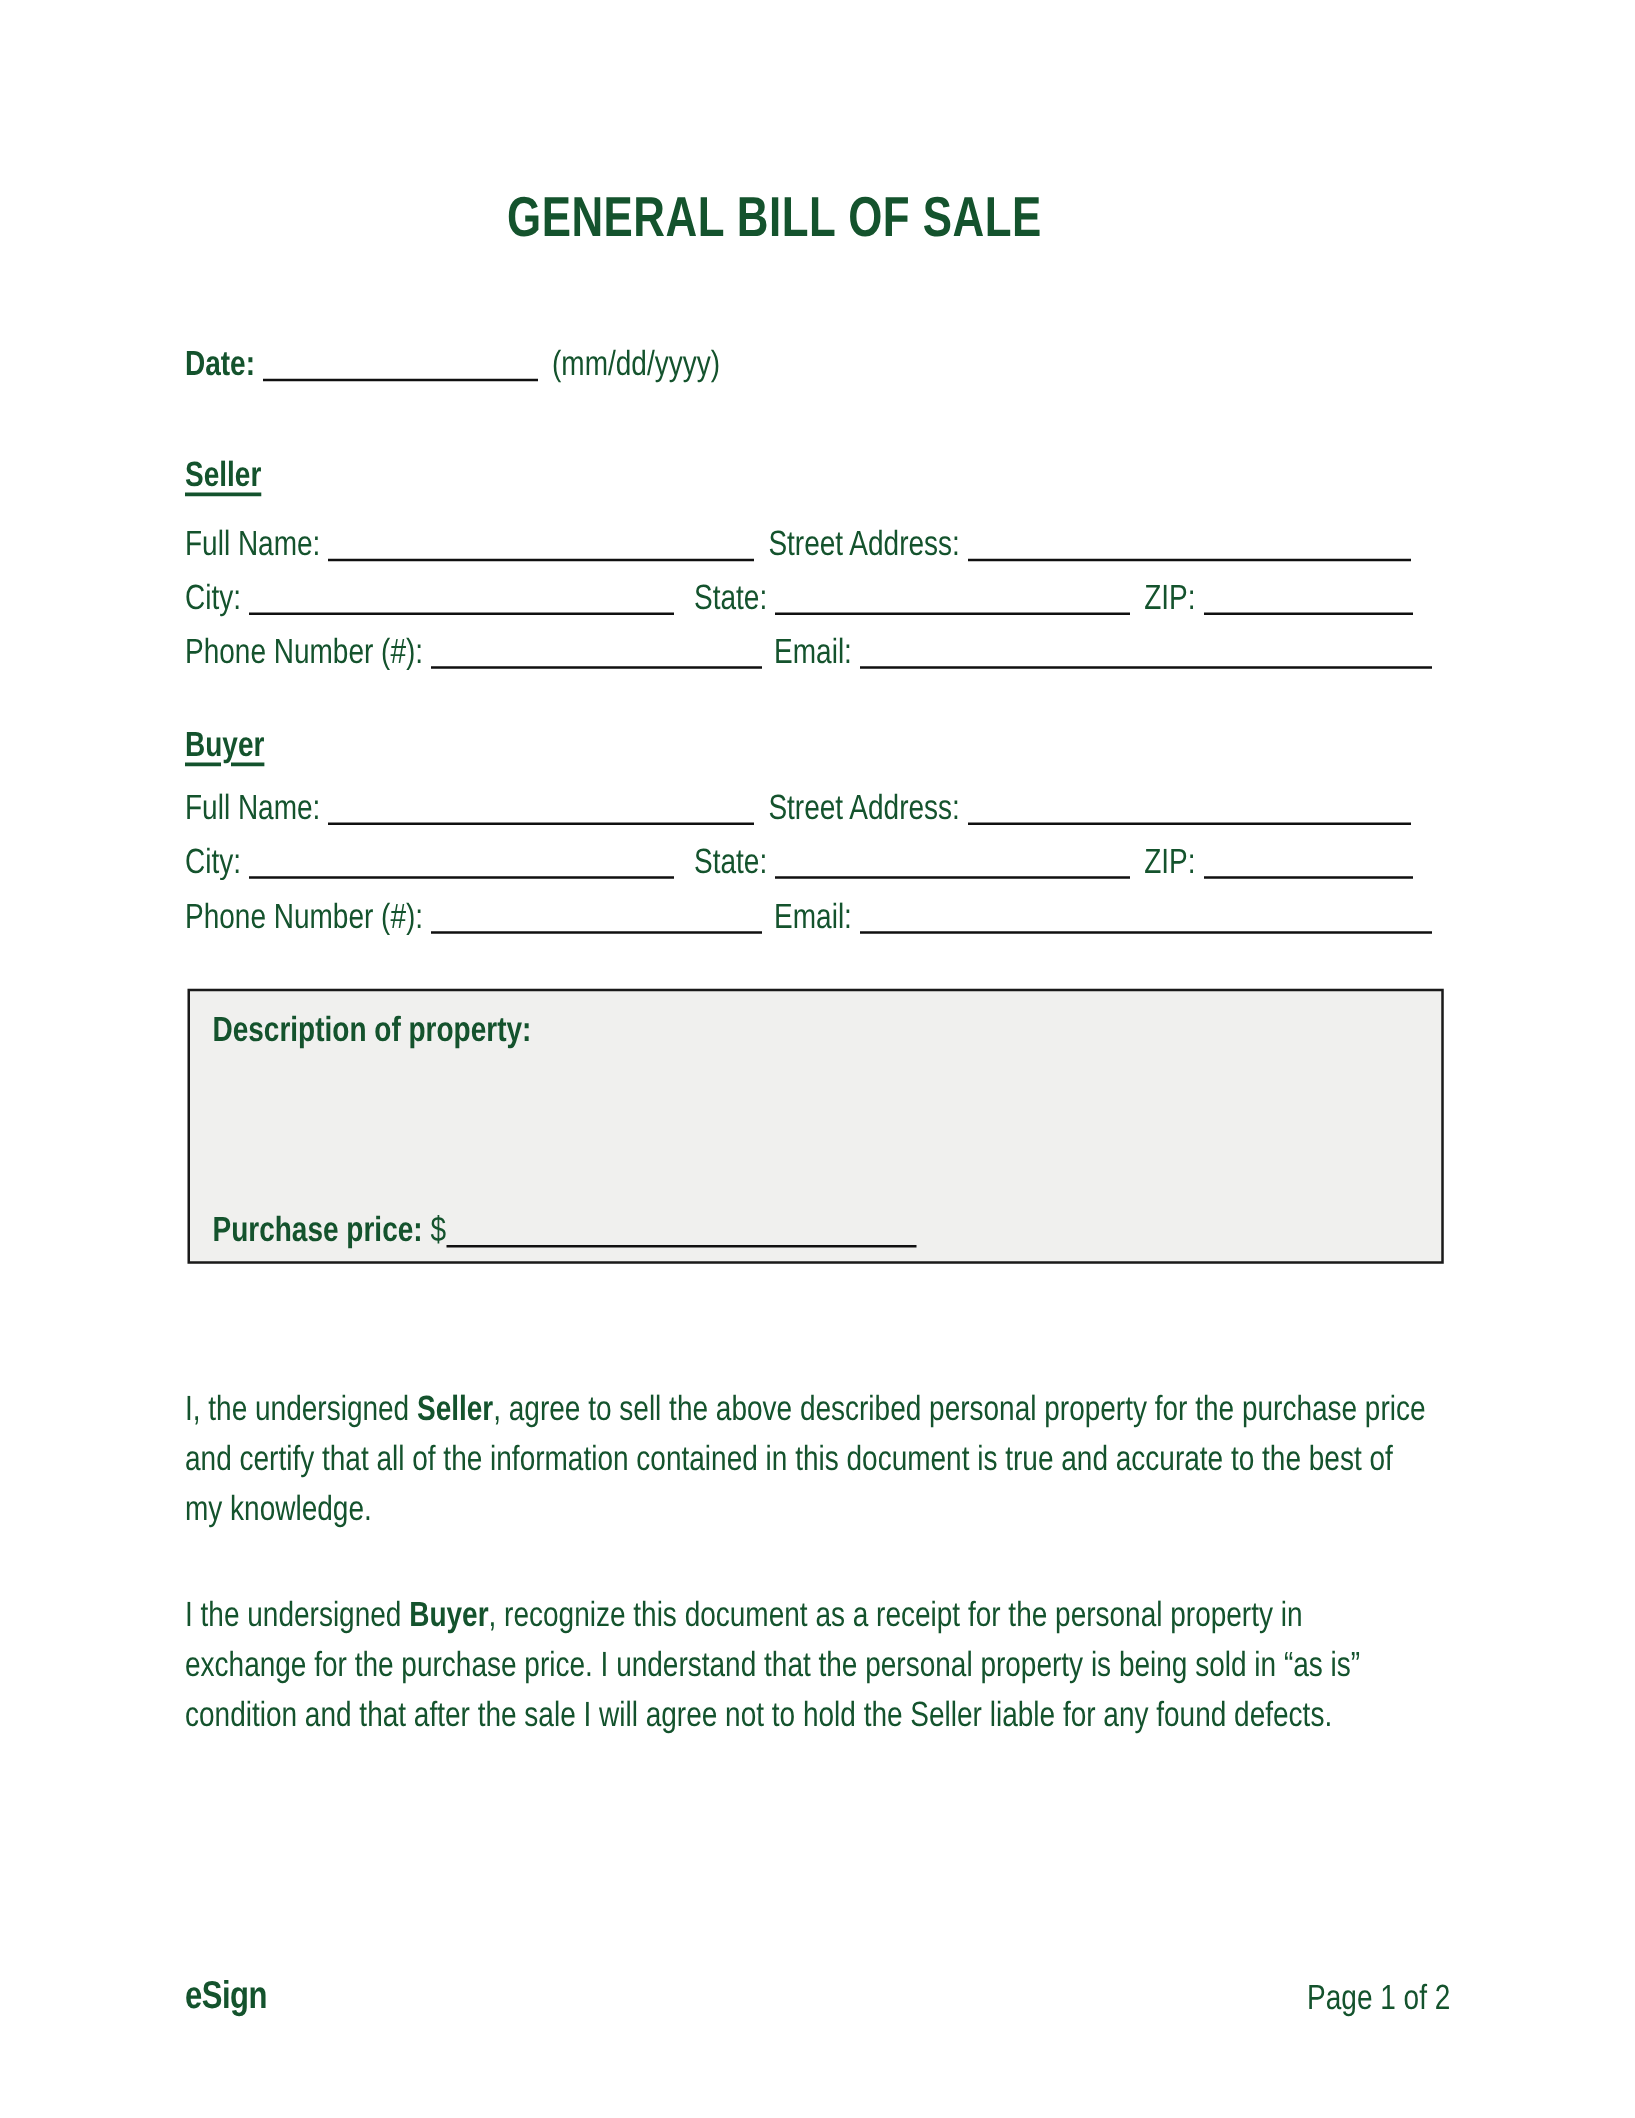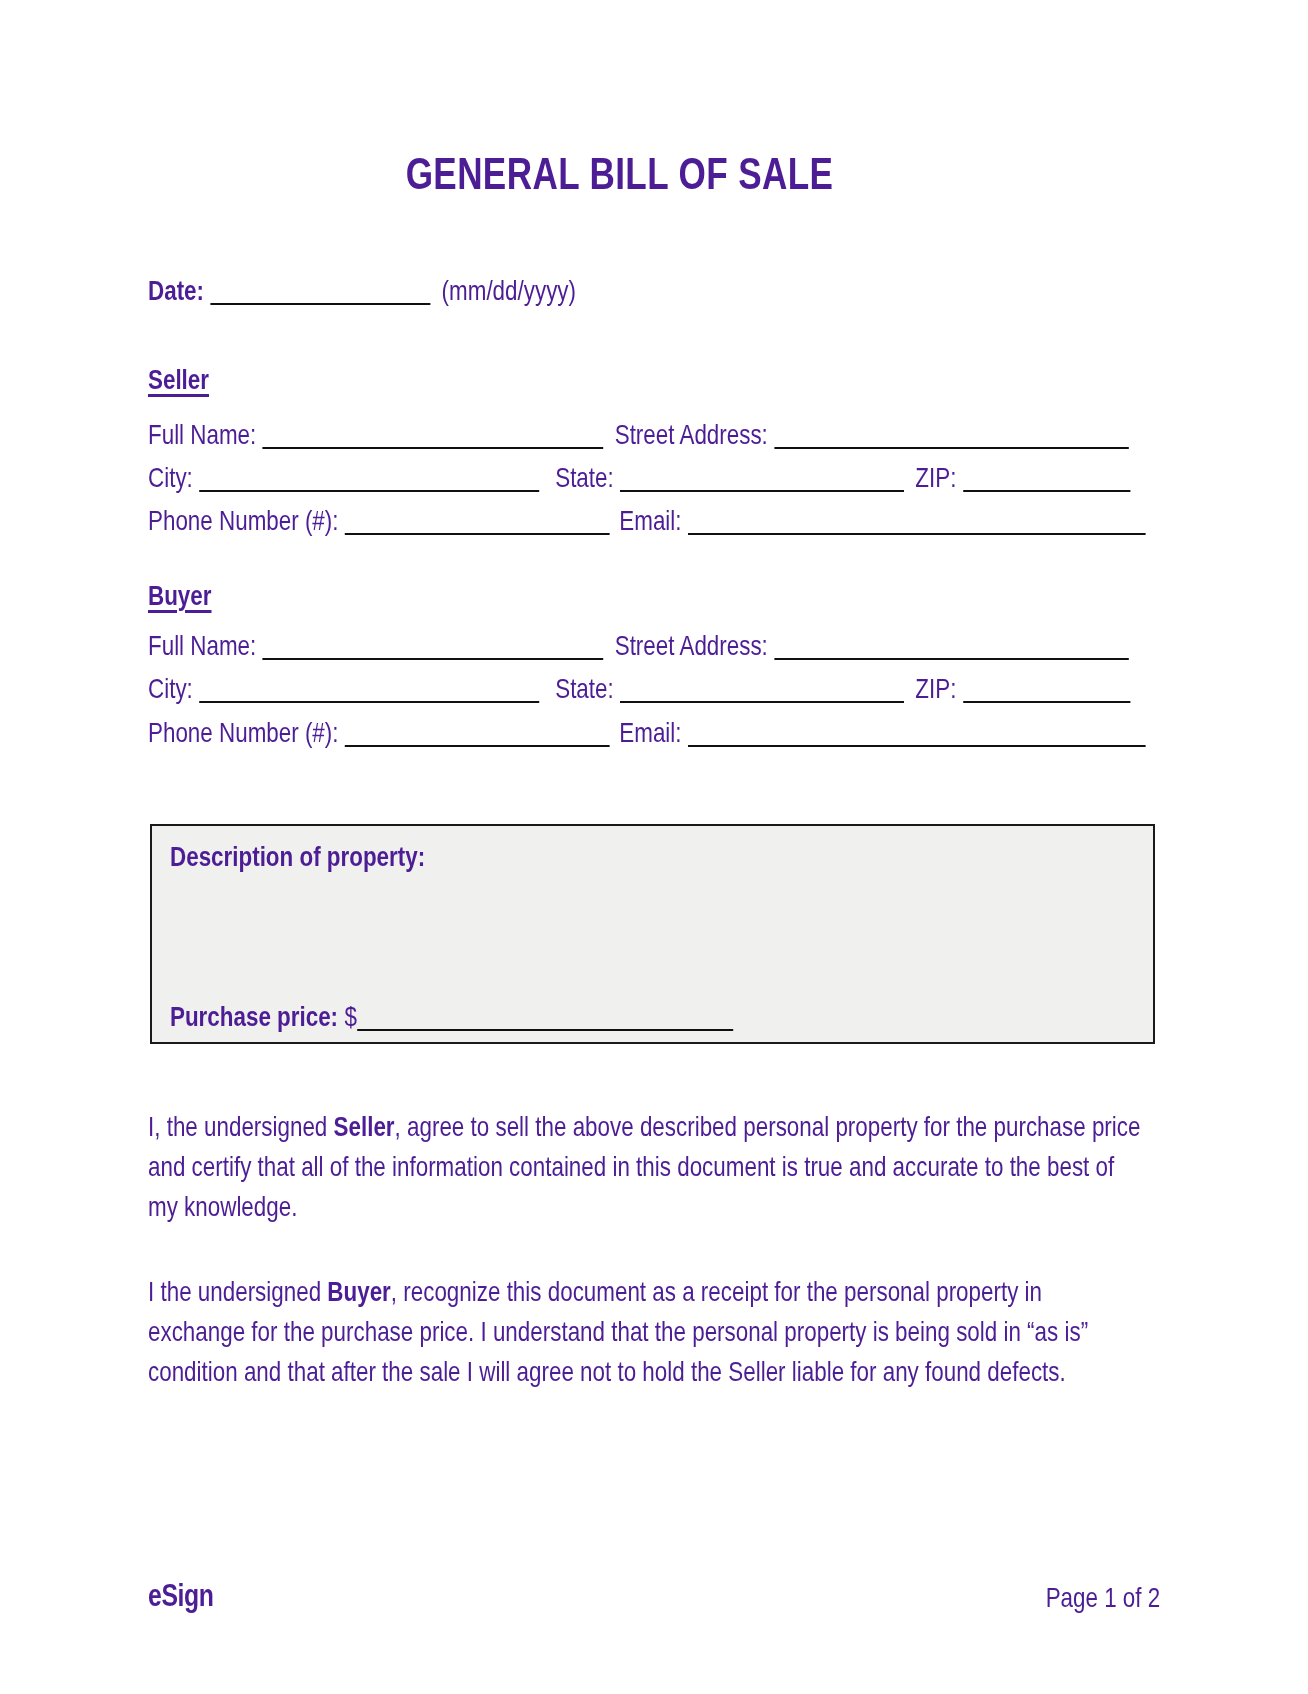--- a/index.html
+++ b/index.html
@@ -2,21 +2,21 @@
 <html><head>
 <meta charset="utf-8">
 <style>
   * { margin:0; padding:0; box-sizing:border-box; }
   html,body { background:#ffffff; }
   .page {
     position:relative;
     width:1308px; height:1694px;
     background:#ffffff;
     font-family:"Liberation Sans", sans-serif;
-    color:#4c1d95;
+    color:#14532d;
     overflow:hidden;
   }
   .abs { position:absolute; }
   
   .condense { transform:scaleX(0.8); transform-origin:0 50%; }
   .title {
     left:122px; top:148px; width:995px;
     font-size:45px; font-weight:bold; letter-spacing:0.5px;
     text-align:center; white-space:nowrap;
     transform:scaleX(0.78); transform-origin:50% 50%;
@@ -32,21 +32,21 @@
   }
   .hint { margin-left:14px; }
   .heading {
     left:148px; font-size:28px; font-weight:bold;
     text-decoration:underline;
     text-decoration-thickness:3px;
     text-underline-offset:5px;
     white-space:nowrap;
   }
   .pbox {
-    left:150px; top:824px; width:1005px; height:220px;
+    left:150px; top:791px; width:1005px; height:220px;
     background:#f0f0ee;
     border:2px solid #1a1a1a;
   }
   .pbox-desc {
     position:absolute; left:18px; top:15px;
     font-size:28px; font-weight:bold; white-space:nowrap;
   }
   .desc-space { position:absolute; left:4px; top:56px; width:990px; height:110px; }
   .pbox-price {
     position:absolute; left:18px; bottom:9px;

